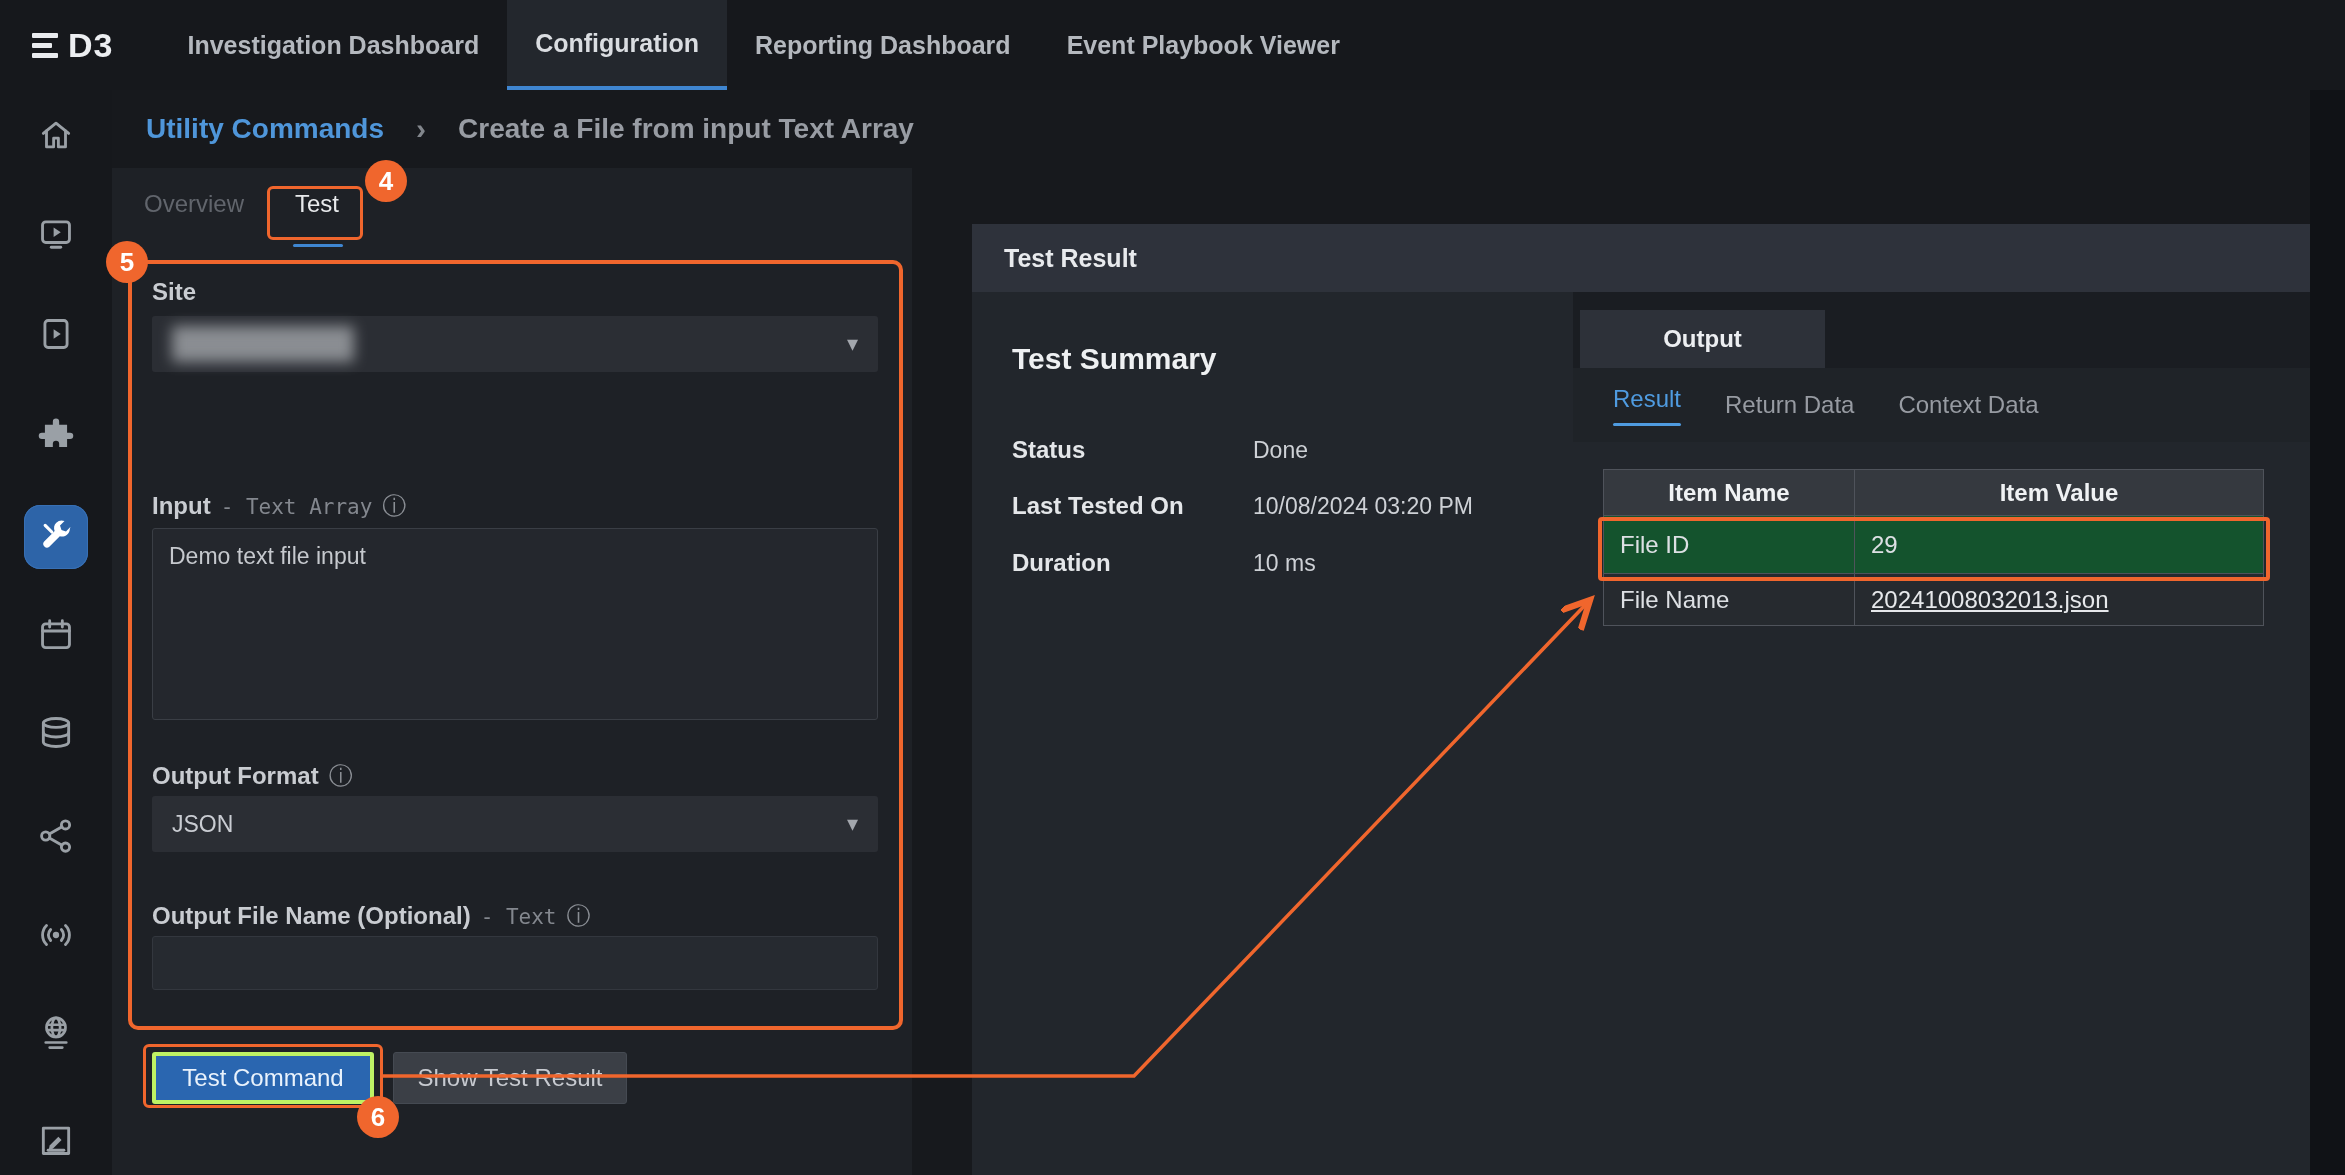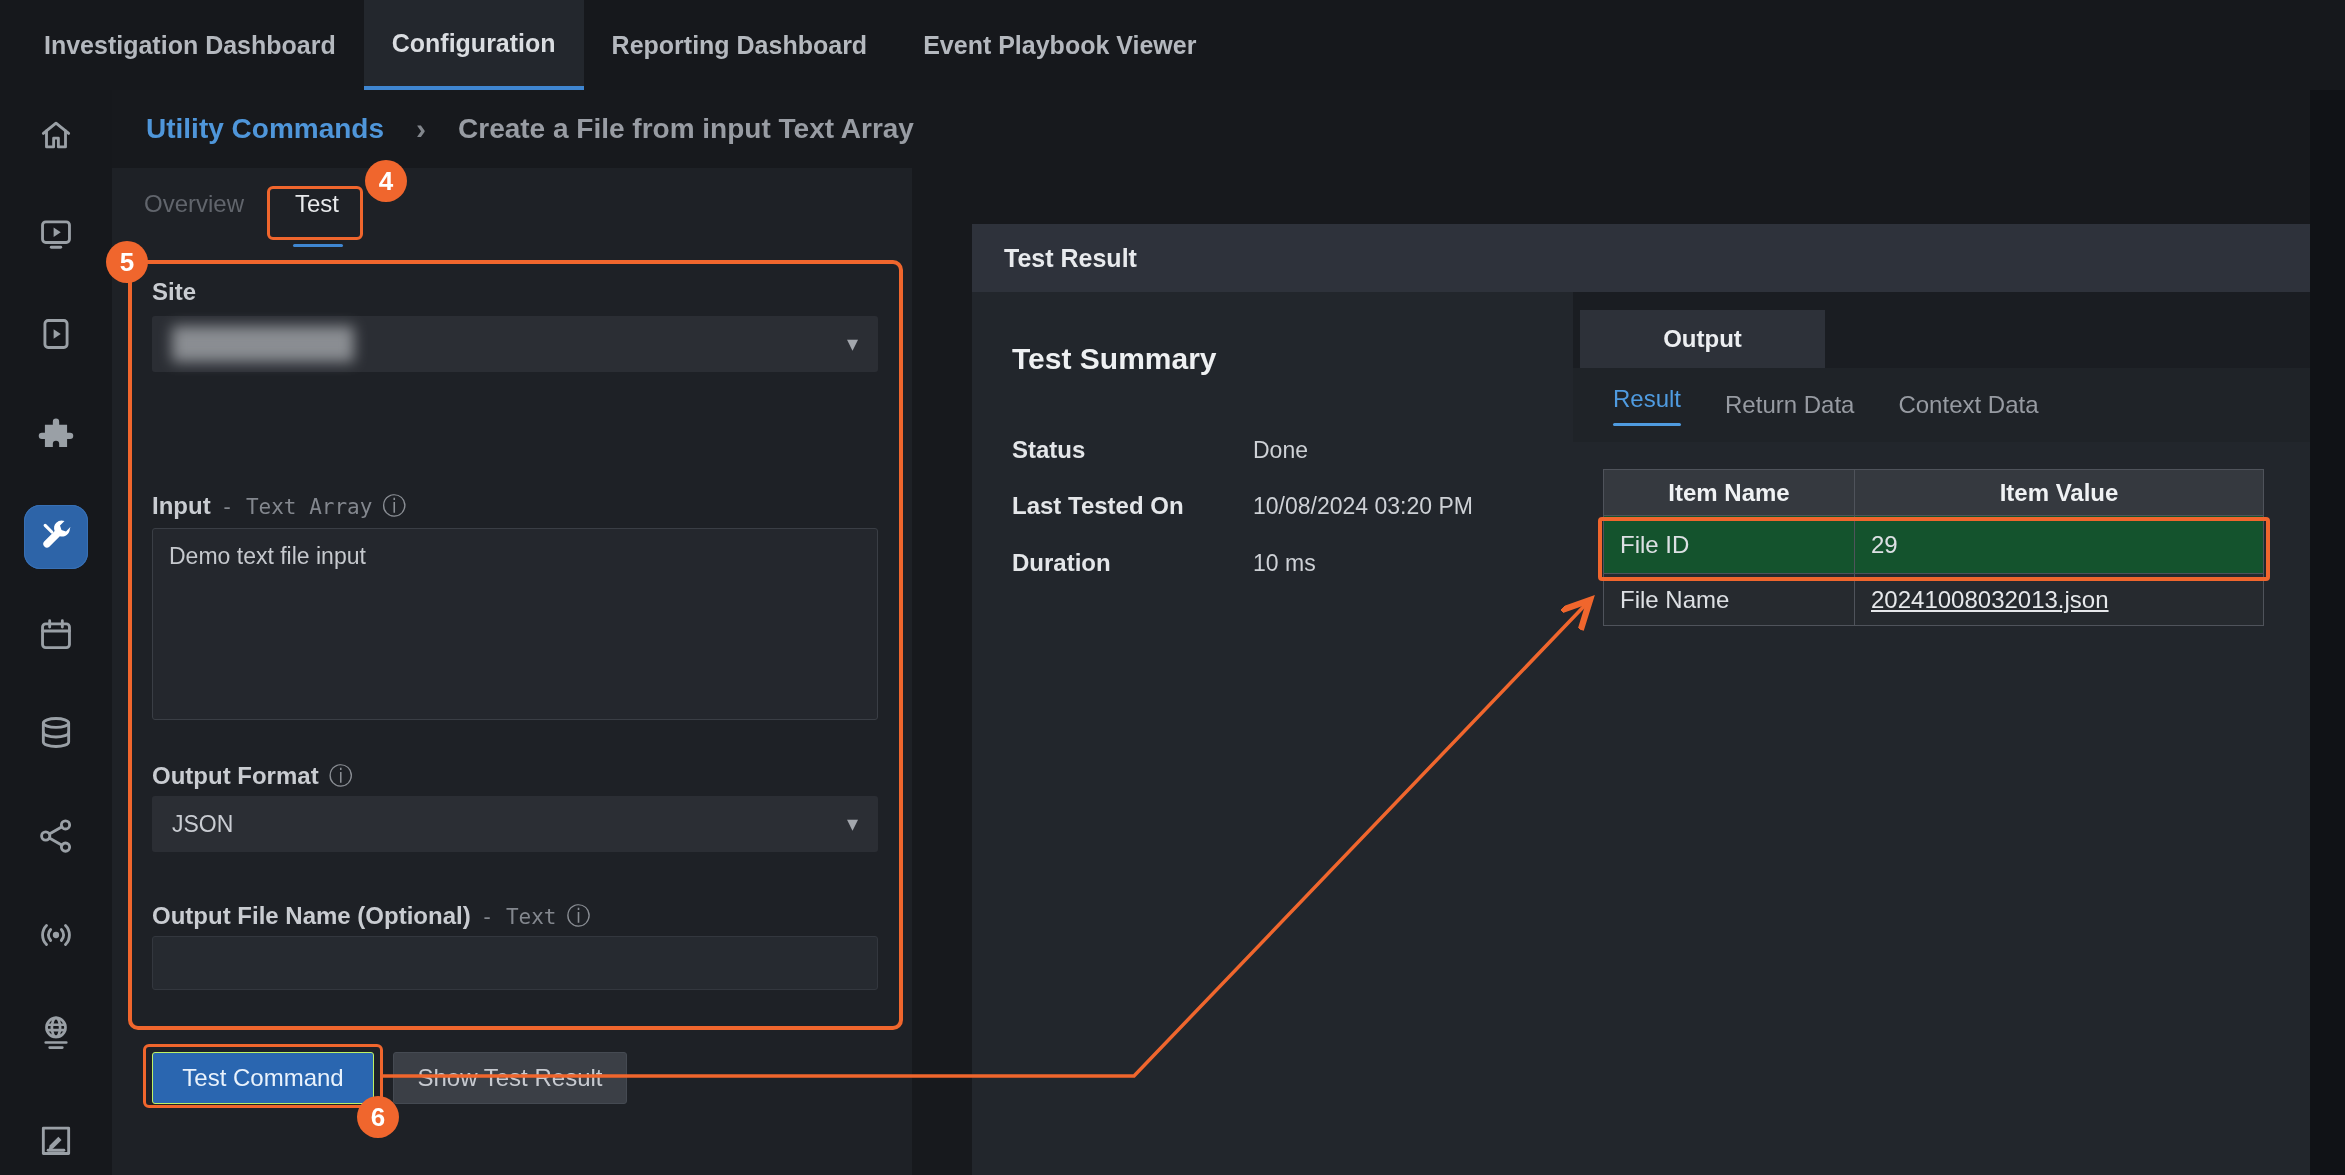--- a/index.html
+++ b/index.html
@@ -45,21 +45,21 @@
 
   .select-box { position:absolute; width:726px; height:56px; background:#2b2e34; border-radius:3px; display:flex; align-items:center; padding:0 20px; cursor:pointer; }
   .select-value { color:#c9ccd2; font-size:23px; }
   .caret { position:absolute; right:20px; color:#a3a7ad; font-size:22px; }
   .redacted-chip { width:182px; height:36px; background:#95989d; opacity:0.9; filter:blur(7px); border-radius:3px; }
 
   .textarea-box { position:absolute; left:40px; top:360px; width:726px; height:192px; background:#24272d; border:1px solid #3a3e45; border-radius:3px; color:#c6c9ce; font-family:"Liberation Sans", sans-serif; font-size:23px; padding:14px 16px; resize:none; outline:none; }
   .text-input { position:absolute; left:40px; top:768px; width:726px; height:54px; background:#262a30; border:1px solid #33373e; border-radius:3px; color:#c6c9ce; font-size:23px; padding:0 16px; outline:none; }
 
   .btn { position:absolute; height:52px; border-radius:3px; font-size:24px; cursor:pointer; font-family:"Liberation Sans", sans-serif; }
-  .btn-primary { left:40px; top:884px; width:222px; background:#2a66b0; border:1px solid #bef264; color:#e9f2fc; }
+  .btn-primary { left:40px; top:884px; width:222px; background:#2a66b0; border:4px solid #bef264; color:#e9f2fc; }
   .btn-secondary { left:281px; top:884px; width:234px; background:#3b3f46; border:1px solid #454a52; color:#c7cad0; }
 
   
   .right-panel { position:absolute; left:972px; top:224px; width:1338px; height:951px; background:#22262c; z-index:1; }
   .rp-header { position:absolute; left:0; top:0; width:1588px; height:68px; background:#2e323b; display:flex; align-items:center; padding-left:32px; }
   .rp-title { color:#e8eaed; font-size:25px; font-weight:700; }
 
   .summary-title { position:absolute; left:40px; top:118px; color:#eef0f2; font-size:30px; font-weight:700; }
   .sum-label { position:absolute; left:40px; color:#e4e6e9; font-size:24px; font-weight:700; }
   .sum-value { position:absolute; left:281px; color:#ced1d6; font-size:23px; }
@@ -86,20 +86,28 @@
   .anno-box.thin { border-width:3px; border-radius:6px; }
   .anno-badge { position:absolute; width:42px; height:42px; border-radius:50%; background:#f0662d; color:#ffffff; font-size:26px; font-weight:700; display:flex; align-items:center; justify-content:center; z-index:7; }
   .arrow-overlay { position:absolute; left:0; top:0; z-index:5; pointer-events:none; }
 </style>
 </head>
 <body>
 
 <div class="screen">
 
   <header class="topnav">
+    <div class="logo">
+      <span class="logo-bars">
+          <i></i>
+          <i></i>
+          <i></i>
+        </span>
+      <span class="logo-text">D3</span>
+    </div>
     <nav class="nav-items">
       <div class="nav-item">Investigation Dashboard</div>
       <div class="nav-item active">Configuration</div>
       <div class="nav-item">Reporting Dashboard</div>
       <div class="nav-item">Event Playbook Viewer</div>
     </nav>
   </header>
 
   <div class="breadcrumb">
     <span class="crumb-link">Utility Commands</span>

